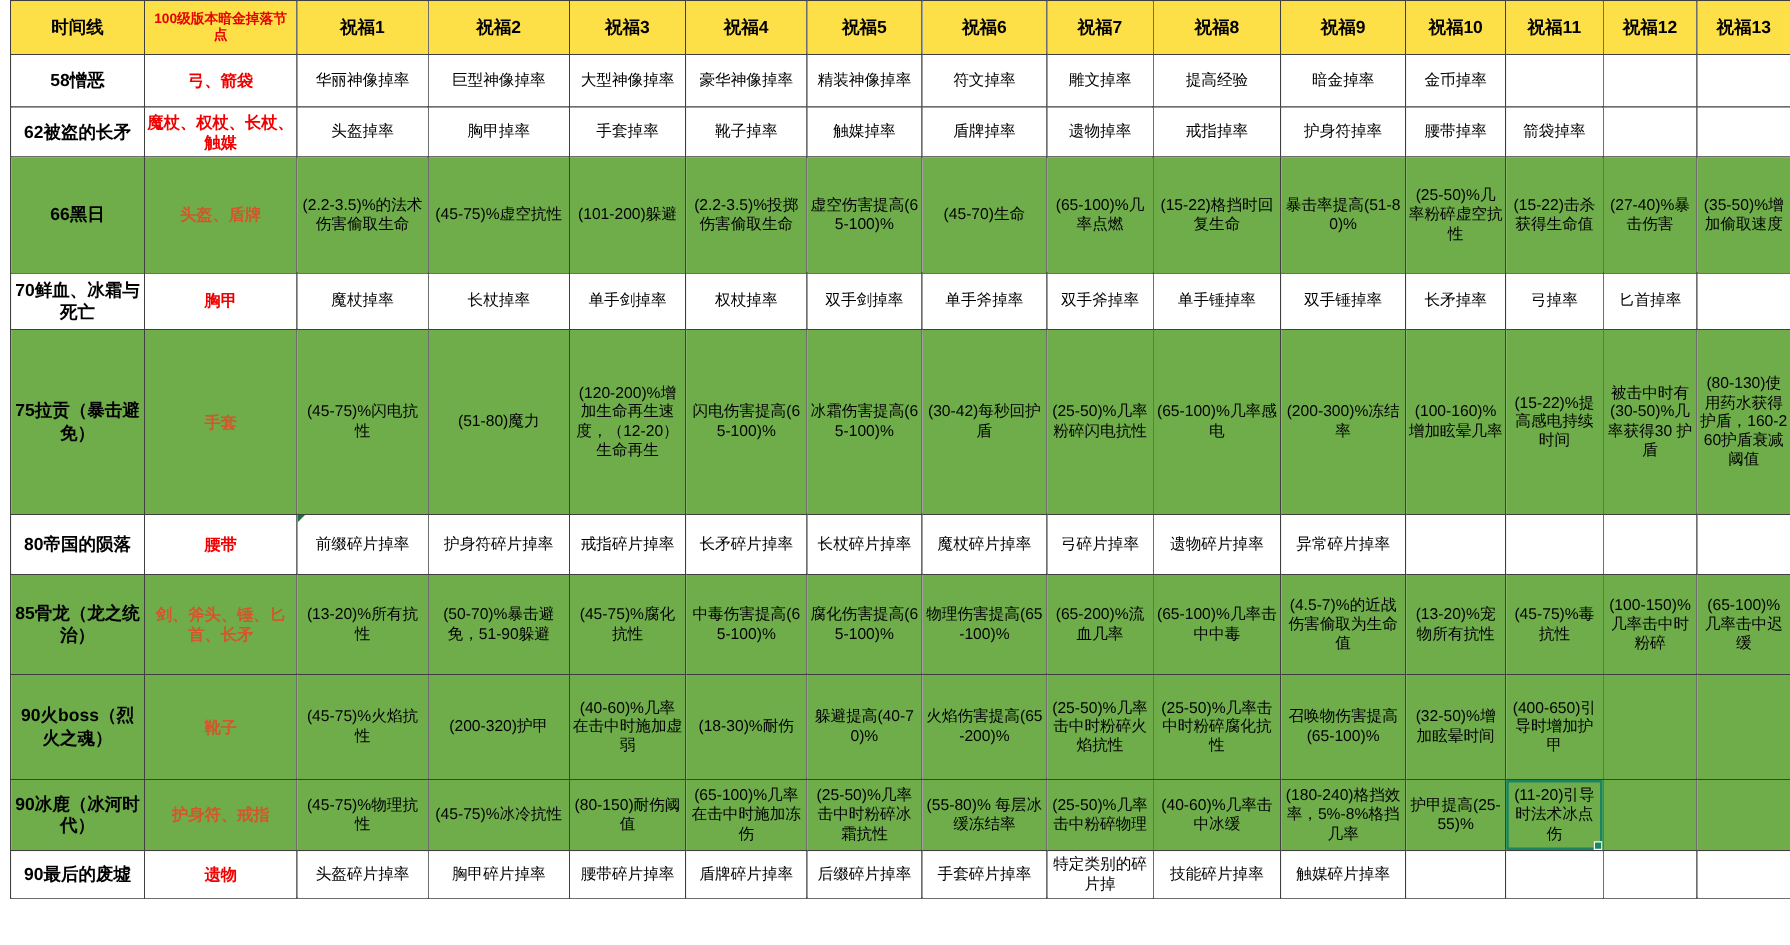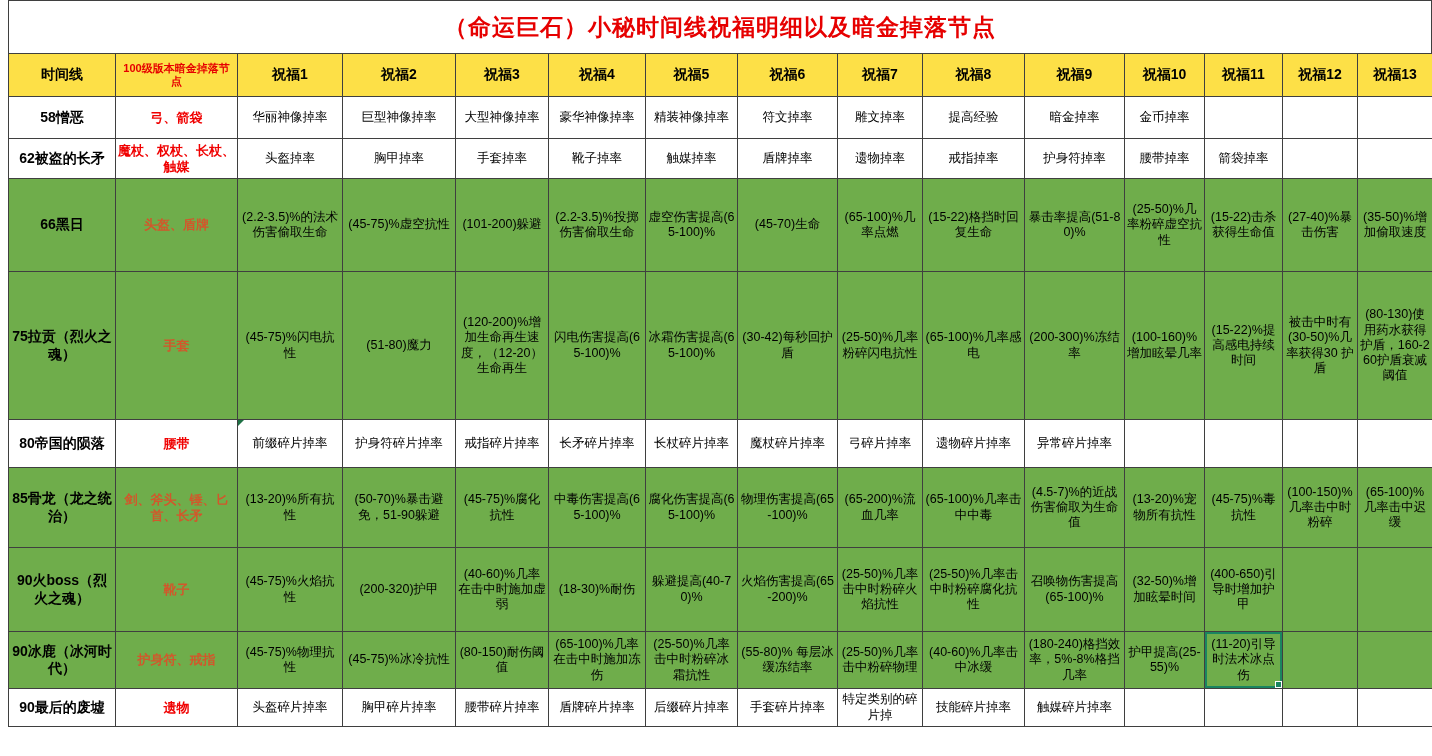--- a/index.html
+++ b/index.html
@@ -27,23 +27,20 @@
   td.selected{box-shadow:inset 0 0 0 2px var(--sel);}
   td.selected::after{content:"";position:absolute;right:0;bottom:0;width:5px;height:5px;
     background:var(--sel);border:1px solid #fff;}
   .marker{position:absolute;top:0;left:0;width:0;height:0;
     border-top:6px solid var(--marker);border-right:6px solid transparent;}
 </style>
 </head>
 <body>
 
 <div class="sheet">
-  <div class="title-row">
-    <span class="title">（命运巨石）小秘时间线祝福明细以及暗金掉落节点</span>
-  </div>
   <table>
     <colgroup id="cols">
         <col style="width: 107px;">
         <col style="width: 122px;">
         <col style="width: 105px;">
         <col style="width: 113px;">
         <col style="width: 93px;">
         <col style="width: 97px;">
         <col style="width: 92px;">
         <col style="width: 100px;">
@@ -119,22 +116,39 @@
           <td>虚空伤害提高(65-100)%</td>
           <td>(45-70)生命</td>
           <td>(65-100)%几率点燃</td>
           <td>(15-22)格挡时回复生命</td>
           <td>暴击率提高(51-80)%</td>
           <td>(25-50)%几率粉碎虚空抗性</td>
           <td>(15-22)击杀获得生命值</td>
           <td>(27-40)%暴击伤害</td>
           <td>(35-50)%增加偷取速度</td>
         </tr>
+        <tr style="height: 45px;">
+          <td class="rowhead">70鲜血、冰霜与死亡</td>
+          <td class="node node-red">胸甲</td>
+          <td>魔杖掉率</td>
+          <td>长杖掉率</td>
+          <td>单手剑掉率</td>
+          <td>权杖掉率</td>
+          <td>双手剑掉率</td>
+          <td>单手斧掉率</td>
+          <td>双手斧掉率</td>
+          <td>单手锤掉率</td>
+          <td>双手锤掉率</td>
+          <td>长矛掉率</td>
+          <td>弓掉率</td>
+          <td>匕首掉率</td>
+          <td></td>
+        </tr>
         <tr class="green-row" style="height: 148px;">
-          <td class="rowhead">75拉贡（烈火之魂）</td>
+          <td class="rowhead">75拉贡（暴击避免）</td>
           <td class="node node-orange">手套</td>
           <td>(45-75)%闪电抗性</td>
           <td>(51-80)魔力</td>
           <td>(120-200)%增加生命再生速度，（12-20）生命再生</td>
           <td>闪电伤害提高(65-100)%</td>
           <td>冰霜伤害提高(65-100)%</td>
           <td>(30-42)每秒回护盾</td>
           <td>(25-50)%几率粉碎闪电抗性</td>
           <td>(65-100)%几率感电</td>
           <td>(200-300)%冻结率</td>

